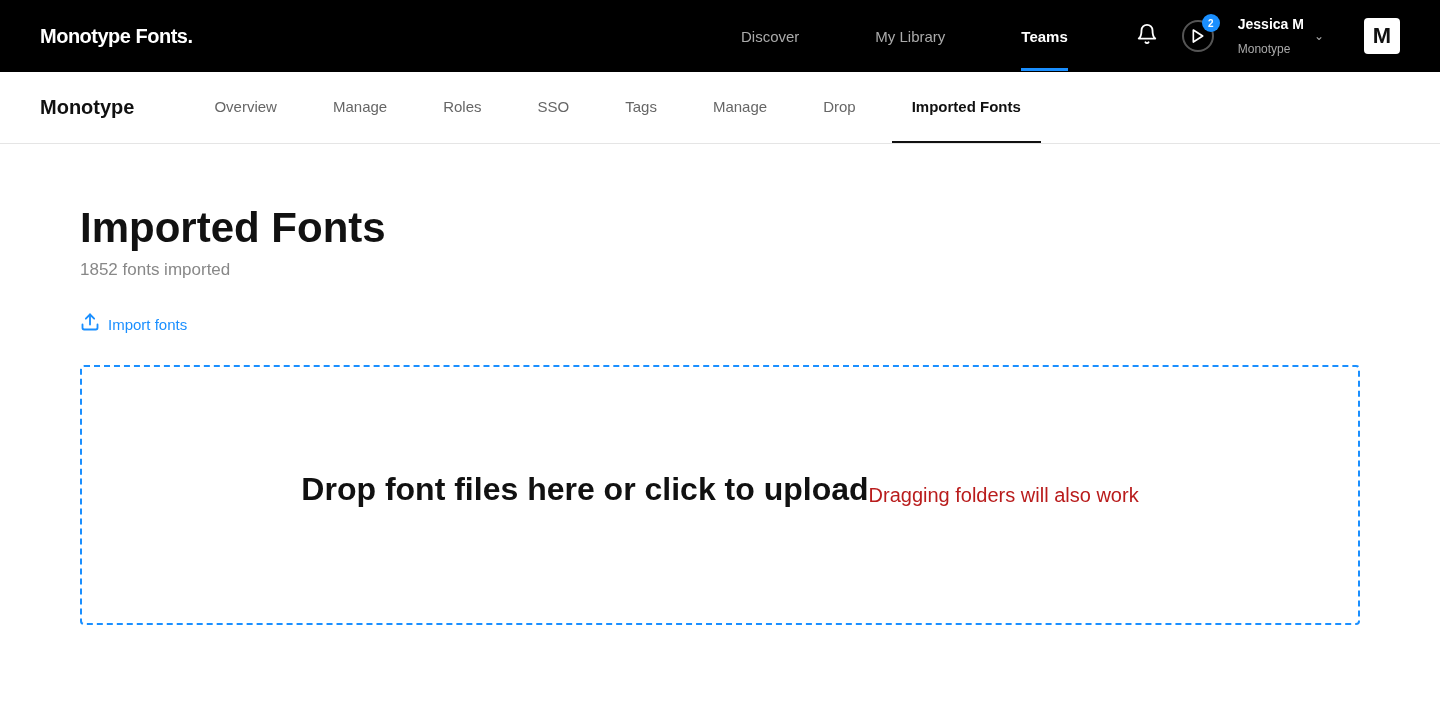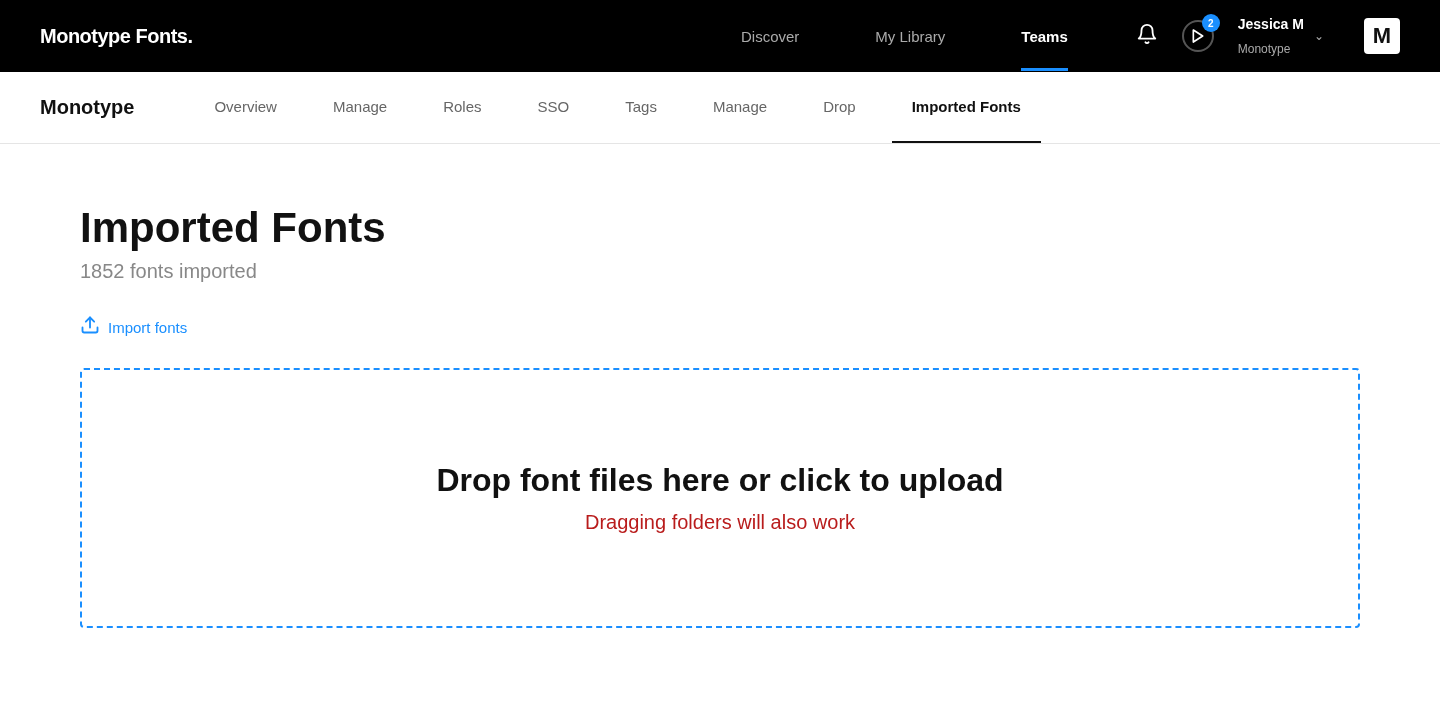--- a/index.html
+++ b/index.html
@@ -203,21 +203,21 @@
     }
 
     .page-title {
       font-size: 42px;
       font-weight: 800;
       color: #111;
       margin-bottom: 8px;
     }
 
     .page-subtitle {
-      font-size: 20px;
+      font-size: 17px;
       color: #888;
       margin-bottom: 32px;
     }
 
     .import-fonts-btn {
       display: flex;
       align-items: center;
       gap: 8px;
       background: none;
       border: none;
@@ -234,21 +234,21 @@
       color: #1a8fff;
     }
 
     
     .drop-zone {
       border: 2px dashed #1a8fff;
       border-radius: 4px;
       width: 100%;
       min-height: 260px;
       display: flex;
-      flex-direction: column;
+      flex-direction: row;
       align-items: center;
       justify-content: center;
       cursor: pointer;
       background: #fff;
     }
 
     .drop-zone-title {
       font-size: 32px;
       font-weight: 800;
       color: #111;

